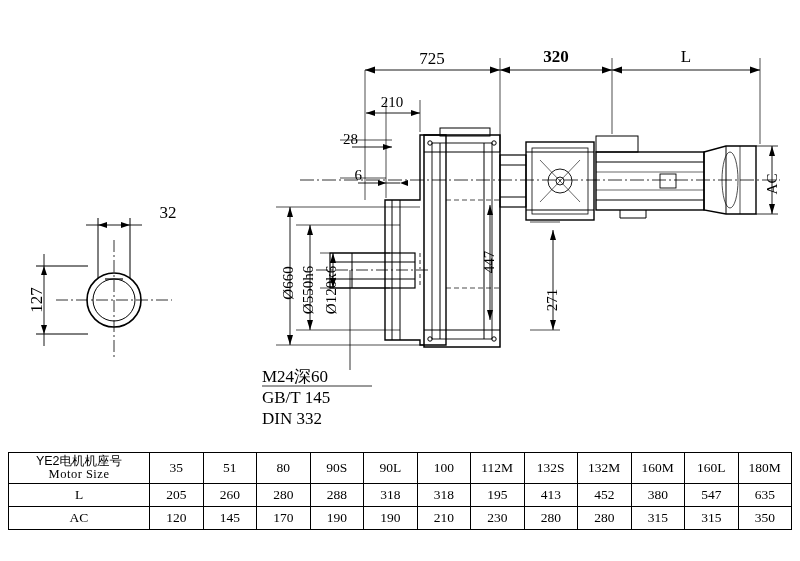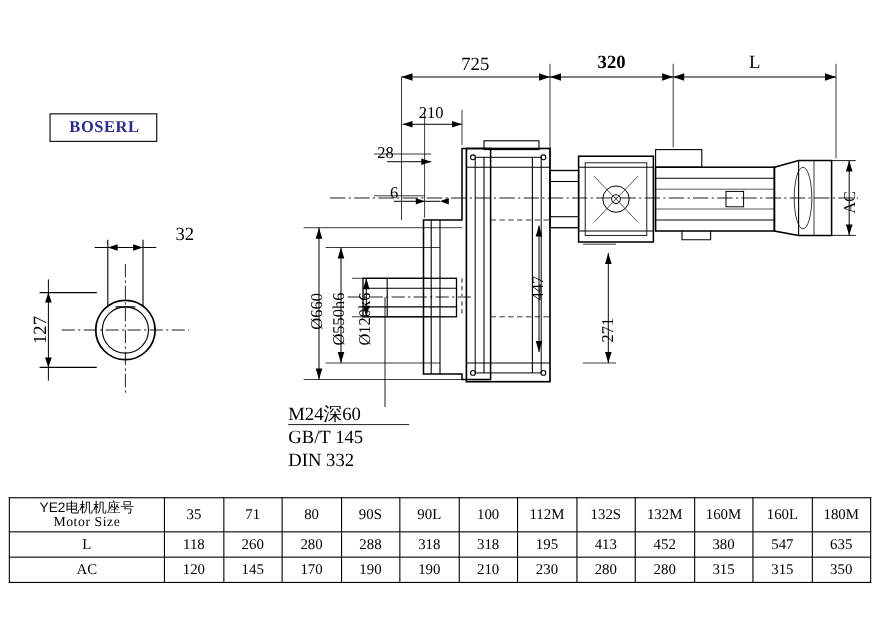--- a/index.html
+++ b/index.html
@@ -97,23 +97,20 @@
     letter-spacing: 0.5px;
   }
   .hdr-row td { height: 30px; }
 </style>
 </head>
 <body>
 
 <div id="page">
 
 
-  <div class="logo-box">
-    <div class="logo-text">BOSERL</div>
-  </div>
 
   <svg id="drawing" width="800" height="452" viewBox="0 0 800 452">
     <g stroke="#000" fill="none" stroke-width="1">
 
       <g stroke-dasharray="12,3,2,3" stroke-width="0.8">
         <line x1="56" y1="300" x2="172" y2="300"></line>
         <line x1="114" y1="240" x2="114" y2="358"></line>
       </g>
       <circle cx="114" cy="300" r="27" stroke-width="1.6"></circle>
       <circle cx="114" cy="300" r="21" stroke-width="1"></circle>
@@ -343,35 +340,35 @@
   </svg>
 
   <table class="spec-table">
     <tbody>
       <tr class="hdr-row">
         <td class="rowhead rowhead-two">
           <div class="cn">YE2电机机座号</div>
           <div class="en">Motor Size</div>
         </td>
         <td>35</td>
-        <td>71</td>
+        <td>51</td>
         <td>80</td>
         <td>90S</td>
         <td>90L</td>
         <td>100</td>
         <td>112M</td>
         <td>132S</td>
         <td>132M</td>
         <td>160M</td>
         <td>160L</td>
         <td>180M</td>
       </tr>
       <tr>
         <td class="rowhead">L</td>
-        <td>118</td>
+        <td>205</td>
         <td>260</td>
         <td>280</td>
         <td>288</td>
         <td>318</td>
         <td>318</td>
         <td>195</td>
         <td>413</td>
         <td>452</td>
         <td>380</td>
         <td>547</td>

